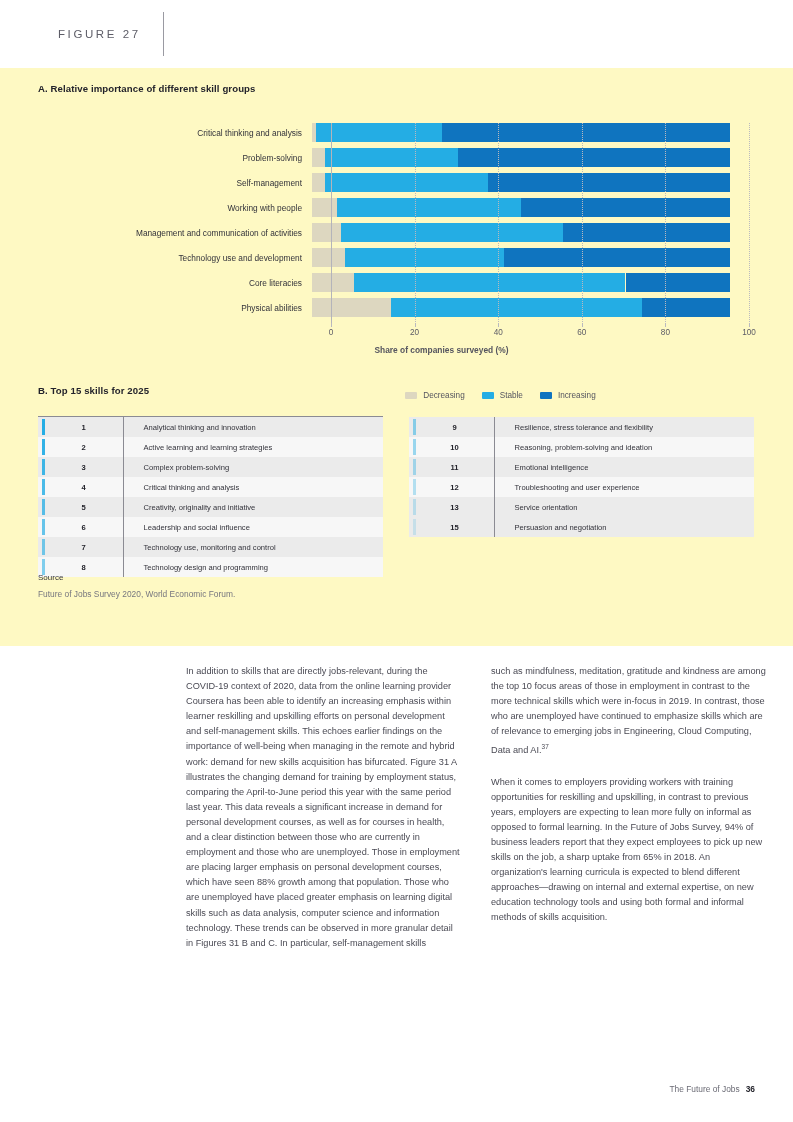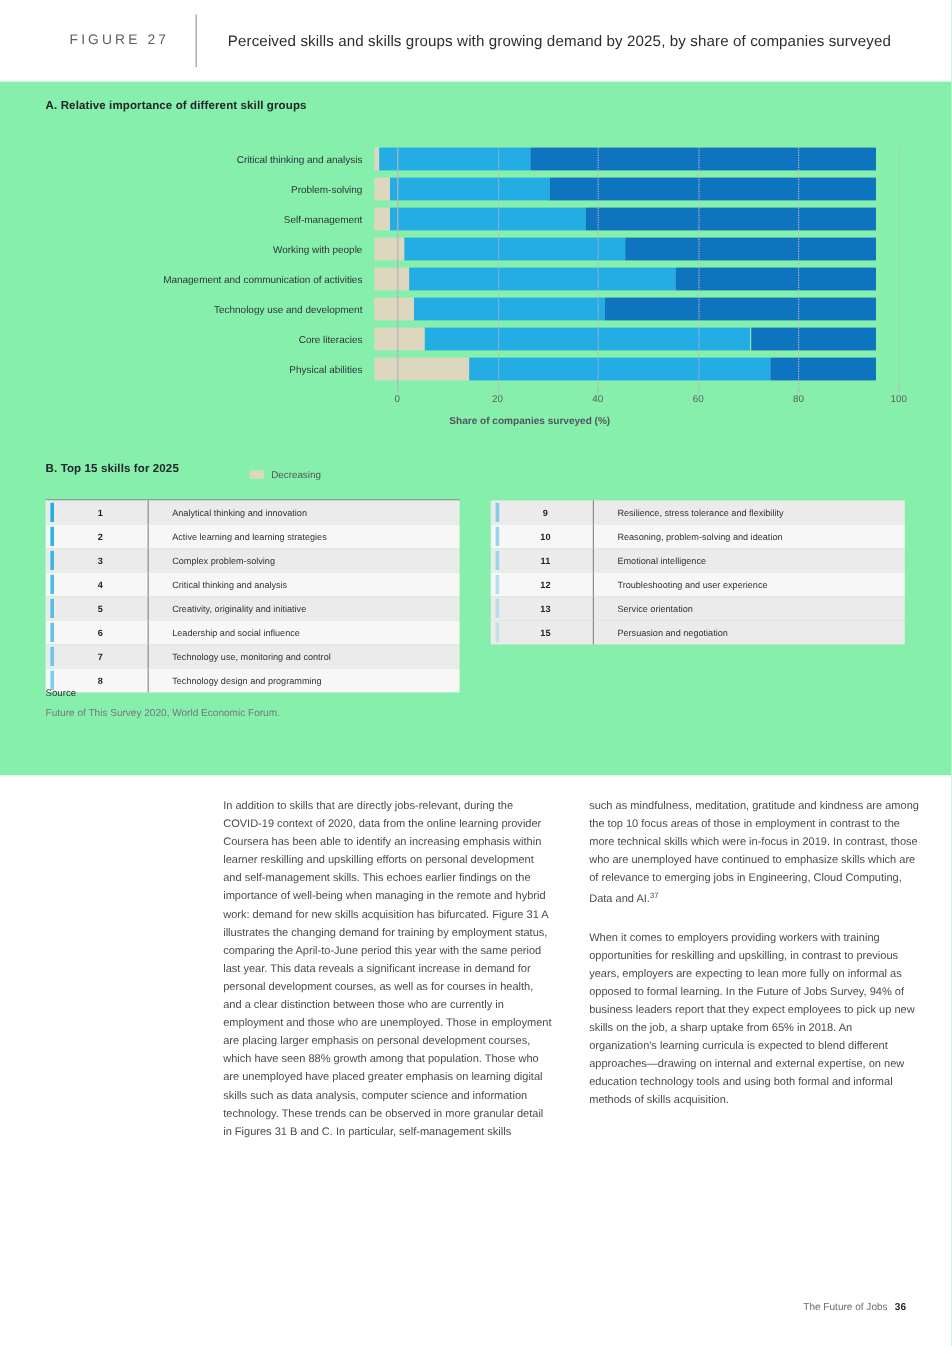--- a/index.html
+++ b/index.html
@@ -28,21 +28,21 @@
     width:1px;height:44px;background:#9a9aa2;
     margin:0 26px 0 22px;
   }
   #figure-title{
     font-size:12.6px;
     color:#2c2c33;
     letter-spacing:.1px;
   }
   
   #figure-panel{
-    background:#86efac;
+    background:#fef9c3;
     position:absolute;
     left:0;top:68px;right:0;
     height:578px;
   }
   .panel-heading{
     position:absolute;
     font-size:9.6px;font-weight:bold;color:#23232b;
     letter-spacing:.1px;
   }
   #panel-a-heading{left:38px;top:15px;}
@@ -91,21 +91,21 @@
   #axis-title{
     position:absolute;top:222px;left:0;width:100%;
     text-align:center;
     font-size:8.4px;font-weight:bold;color:#55555f;
   }
   #axis-title span{display:inline-block;margin-left:90px;}
   
   #chart-legend{
     position:absolute;top:268px;left:0;width:100%;
     display:flex;justify-content:center;gap:17px;
-    padding-left:208px;box-sizing:border-box;flex-direction:column;
+    padding-left:208px;box-sizing:border-box;
   }
   .legend-item{display:flex;align-items:center;gap:6px;}
   .legend-swatch{width:12px;height:7px;border-radius:1px;}
   .legend-label{font-size:8.2px;color:#55555f;}
 
   
   #skills-tables{
     position:absolute;left:38px;top:348px;
     width:717px;
     display:flex;gap:26px;
@@ -159,21 +159,20 @@
     font-size:8.4px;color:#6b6b75;
   }
   #page-footer .pagenum{font-weight:bold;color:#23232b;margin-left:6px;}
 </style>
 </head>
 <body>
 
 <div id="figure-header">
   <div id="figure-number">FIGURE 27</div>
   <div id="header-divider"></div>
-  <div id="figure-title">Perceived skills and skills groups with growing demand by 2025, by share of companies surveyed</div>
 </div>
 
 <div id="figure-panel">
 
   <div class="panel-heading" id="panel-a-heading">A. Relative importance of different skill groups</div>
 
   <div id="chart-area">
     <div id="chart-rows">
         <div class="chart-row">
           <div class="chart-cat-label">Critical thinking and analysis</div>
@@ -373,21 +372,21 @@
             <div class="rank-num">15</div>
             <div class="rank-divider"></div>
             <div class="skill-name">Persuasion and negotiation</div>
           </div>
         </div>
     </div>
   </div>
 
   <div id="source-block">
     <div id="source-label">Source</div>
-    <div id="source-text">Future of This Survey 2020, World Economic Forum.</div>
+    <div id="source-text">Future of Jobs Survey 2020, World Economic Forum.</div>
   </div>
 </div>
 
 <div id="body-columns">
   <div class="body-col" id="body-left">
       <p>In addition to skills that are directly jobs-relevant, during the COVID-19 context of 2020, data from the online learning provider Coursera has been able to identify an increasing emphasis within learner reskilling and upskilling efforts on personal development and self-management skills. This echoes earlier findings on the importance of well-being when managing in the remote and hybrid work: demand for new skills acquisition has bifurcated. Figure 31 A illustrates the changing demand for training by employment status, comparing the April-to-June period this year with the same period last year. This data reveals a significant increase in demand for personal development courses, as well as for courses in health, and a clear distinction between those who are currently in employment and those who are unemployed. Those in employment are placing larger emphasis on personal development courses, which have seen 88% growth among that population. Those who are unemployed have placed greater emphasis on learning digital skills such as data analysis, computer science and information technology. These trends can be observed in more granular detail in Figures 31 B and C. In particular, self-management skills</p>
     </div>
   <div class="body-col" id="body-right">
       <p>such as mindfulness, meditation, gratitude and kindness are among the top 10 focus areas of those in employment in contrast to the more technical skills which were in-focus in 2019. In contrast, those who are unemployed have continued to emphasize skills which are of relevance to emerging jobs in Engineering, Cloud Computing, Data and AI.<sup>37</sup></p>
       <p>When it comes to employers providing workers with training opportunities for reskilling and upskilling, in contrast to previous years, employers are expecting to lean more fully on informal as opposed to formal learning. In the Future of Jobs Survey, 94% of business leaders report that they expect employees to pick up new skills on the job, a sharp uptake from 65% in 2018. An organization's learning curricula is expected to blend different approaches—drawing on internal and external expertise, on new education technology tools and using both formal and informal methods of skills acquisition.</p>

